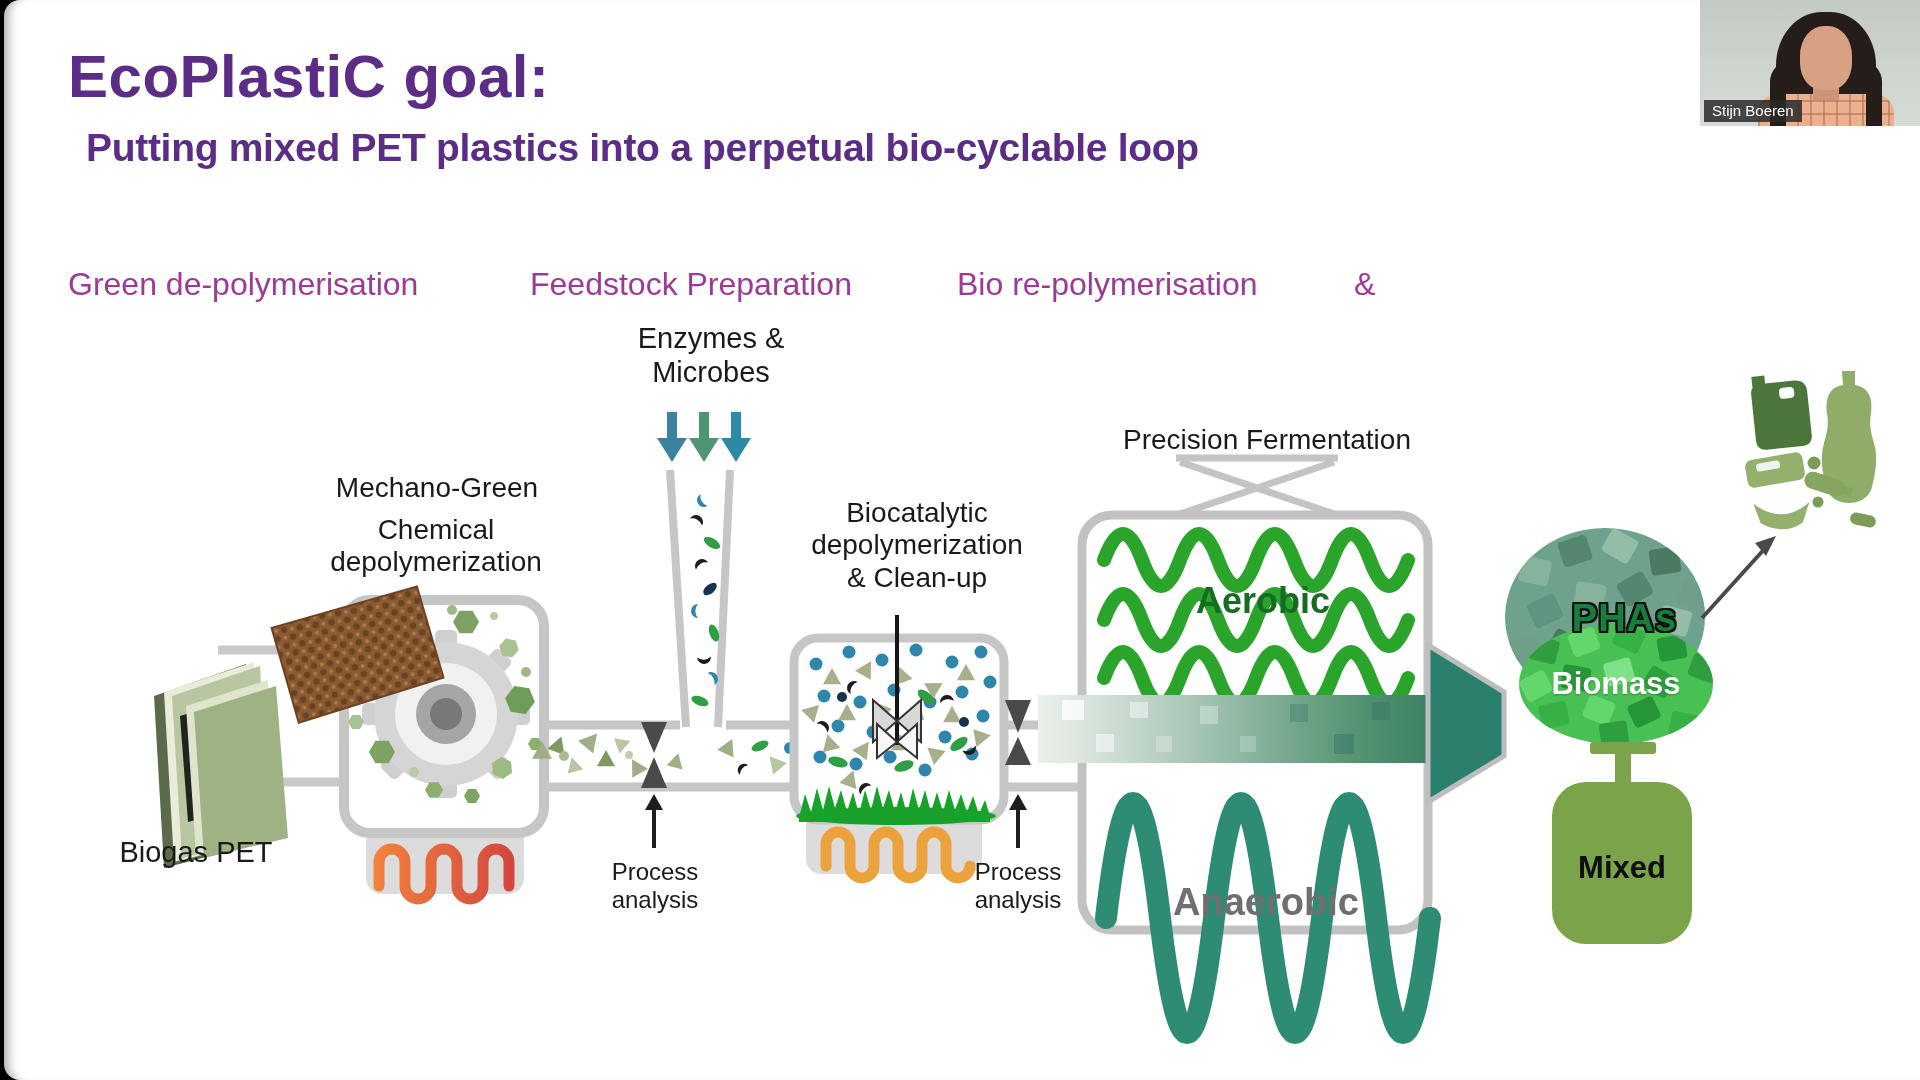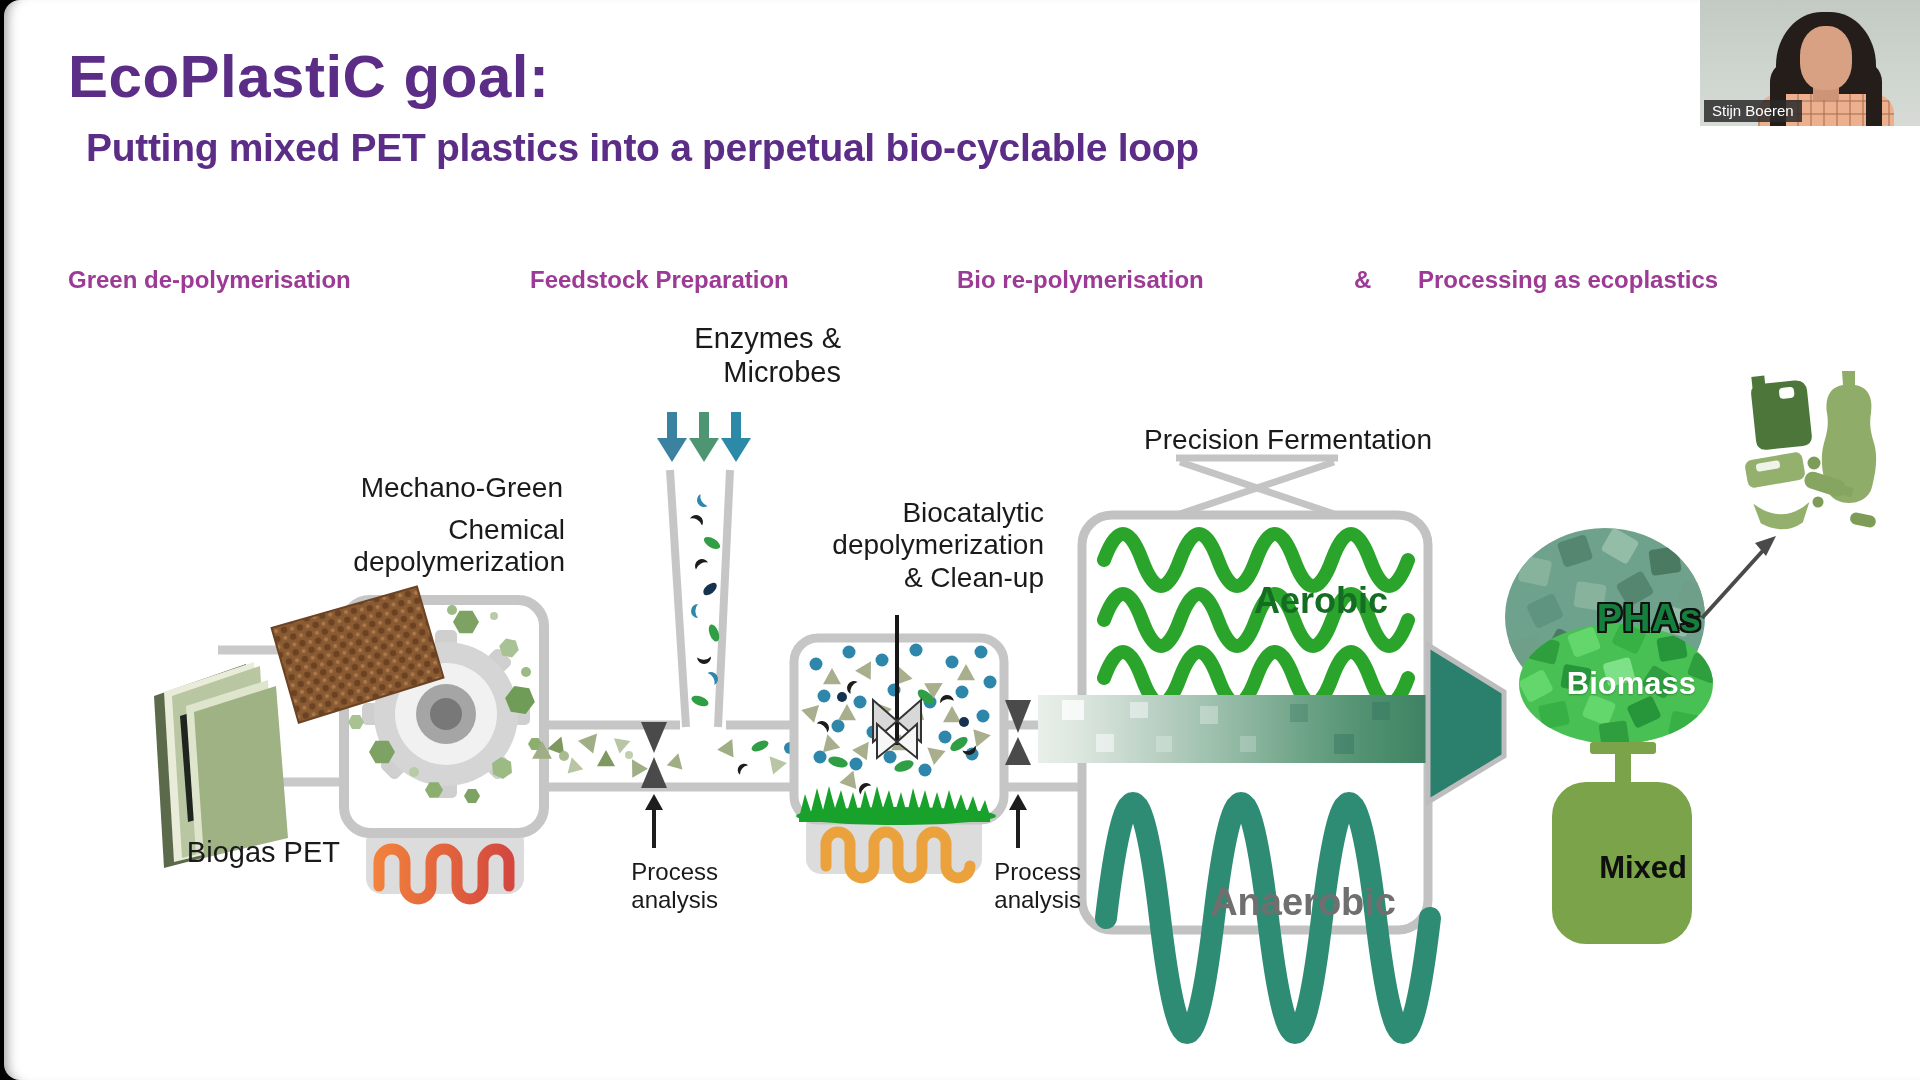--- a/index.html
+++ b/index.html
@@ -13,25 +13,25 @@
   }
   .title{
     position:absolute;left:64px;top:42px;
     font-size:60px;font-weight:700;color:#5b2d87;letter-spacing:.5px;white-space:nowrap;
   }
   .subtitle{
     position:absolute;left:64px;top:126px;
     font-size:39px;font-weight:700;color:#5b2d87;letter-spacing:-.3px;white-space:nowrap;margin-left:18px;
   }
   .stage{
-    position:absolute;top:266px;font-size:24px;font-weight:700;color:#9d3a96;white-space:nowrap;
+    position:absolute;top:266px;font-size:32px;font-weight:400;color:#9d3a96;white-space:nowrap;
   }
   .diagram-svg{position:absolute;left:0;top:0;width:1916px;height:1080px;}
   .lbl{
-    position:absolute;text-align:right;color:#1a1a1a;line-height:1.16;font-size:28px;
+    position:absolute;text-align:center;color:#1a1a1a;line-height:1.16;font-size:28px;
   }
   .lbl span{display:block;}
   .lbl-aerobic{font-size:36px;font-weight:700;color:#156c23;}
   .lbl-anaerobic{font-size:38px;font-weight:700;color:#6f6f6f;}
   .lbl-phas{
     font-size:38px;font-weight:700;color:#15803d;letter-spacing:1px;
     text-shadow:-2px 0 #111,2px 0 #111,0 -2px #111,0 2px #111,-2px -2px #111,2px 2px #111,-2px 2px #111,2px -2px #111;
   }
   .lbl-biomass{font-size:31px;font-weight:700;color:#ffffff;text-shadow:0 1px 2px rgba(0,60,0,.35);}
   .lbl-biogas{font-size:31px;font-weight:700;color:#0f0f0f;}
@@ -62,21 +62,20 @@
 
 <div class="slide">
 
   <div class="title">EcoPlastiC goal:</div>
   <div class="subtitle">Putting mixed PET plastics into a perpetual bio-cyclable loop</div>
 
   <div class="stage" style="left:64px">Green de-polymerisation</div>
   <div class="stage" style="left:526px">Feedstock Preparation</div>
   <div class="stage" style="left:953px">Bio re-polymerisation</div>
   <div class="stage" style="left:1350px">&amp;</div>
-  <div class="stage" style="left:1414px">Processing as ecoplastics</div>
 
   <svg class="diagram-svg" viewBox="0 0 1916 1080">
     <defs>
       <path id="hex" d="M1 0 0.5 0.866 -0.5 0.866 -1 0 -0.5 -0.866 0.5 -0.866Z"></path>
       <path id="tri" d="M0 -1 0.9 0.62 -0.9 0.62Z"></path>
       <path id="cres" d="M0 -7 A7 7 0 1 0 0 7 A10.5 10.5 0 0 1 0 -7 Z"></path>
       <linearGradient id="coilGrad1" gradientUnits="userSpaceOnUse" x1="371" y1="0" x2="505" y2="0">
         <stop offset="0" stop-color="#f2823c"></stop>
           <stop offset="1" stop-color="#d4483f"></stop>
       </linearGradient>

